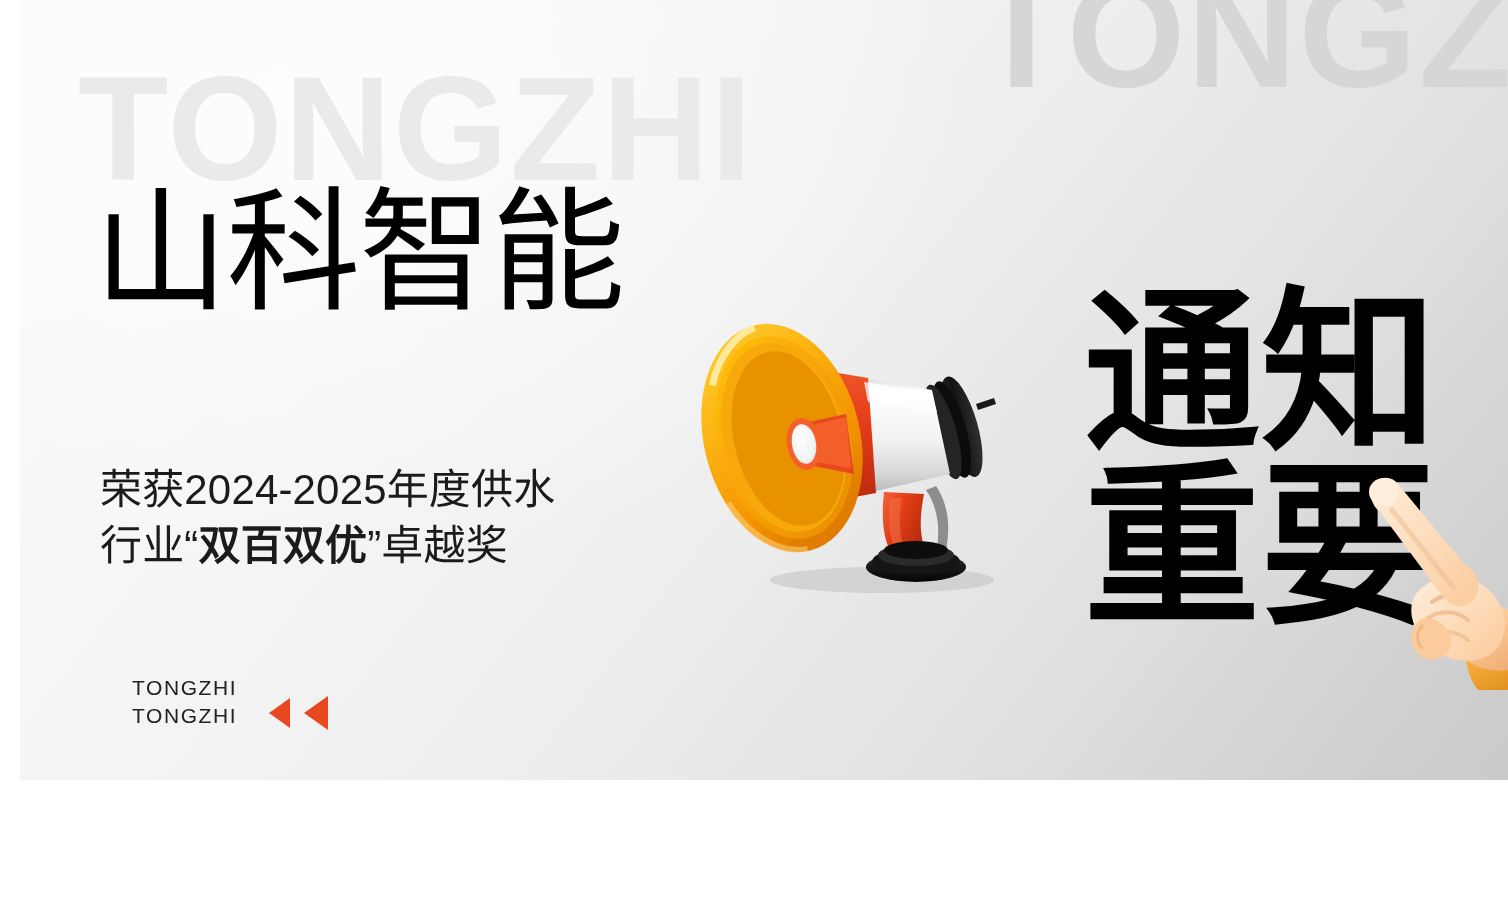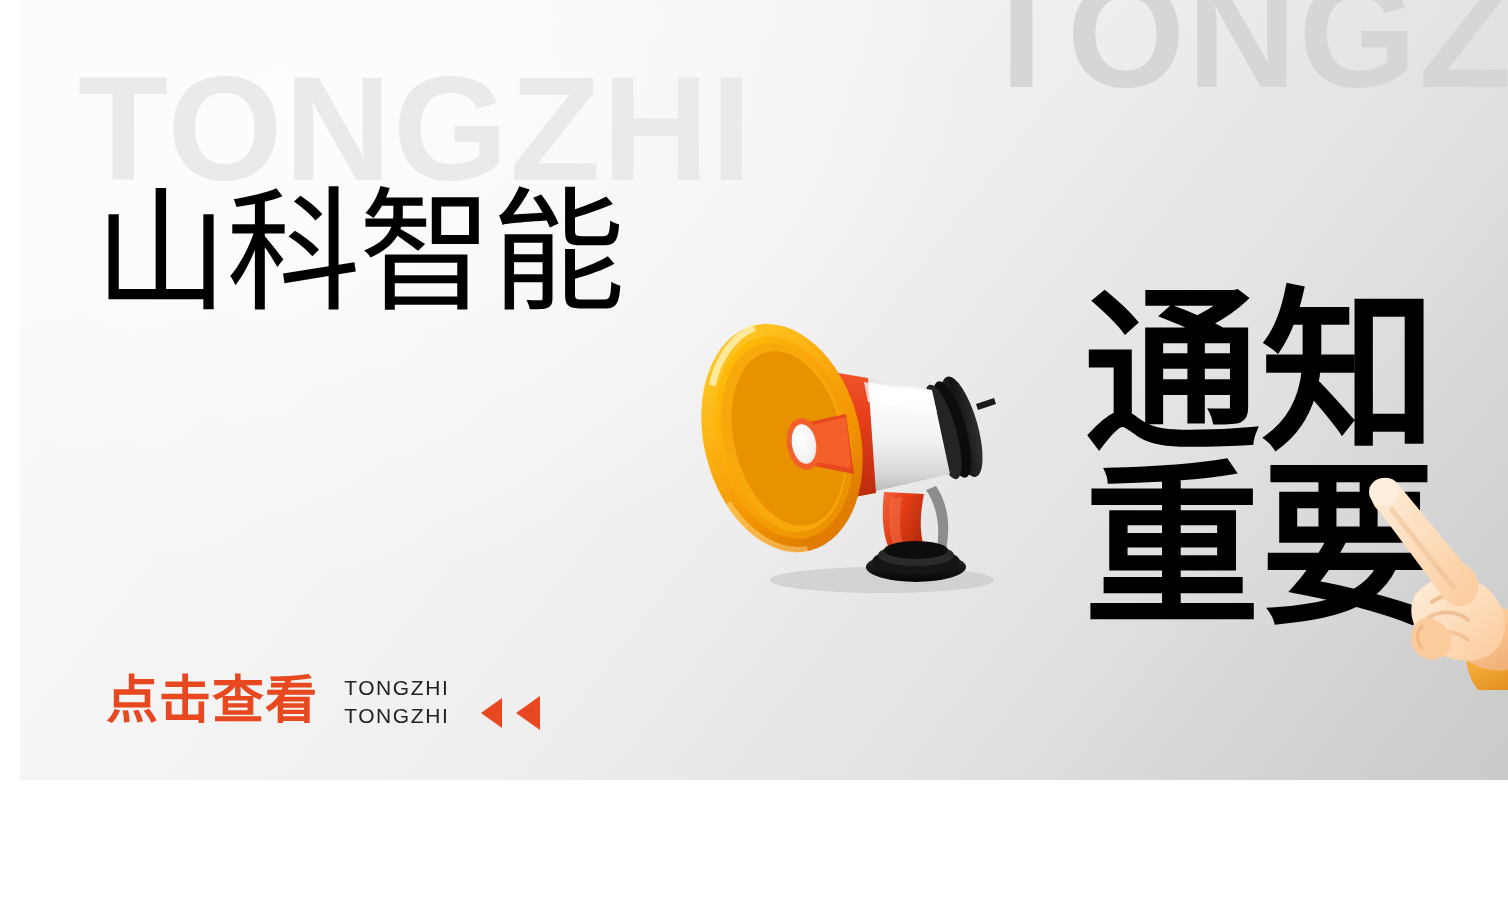--- a/index.html
+++ b/index.html
@@ -168,23 +168,26 @@
 
 <div class="banner">
 
   <div class="wm wm-left">TONGZHI</div>
   <div class="wm wm-right">TONGZHI</div>
 
   <div class="left-col">
 
     <div class="brand-title">山科智能</div>
 
+    <div class="subtitle">
+      <div>荣获2024-2025年度供水</div>
+      <div><span>行业</span><span>“</span><span class="em">双百双优</span><span>”</span><span>卓越奖</span></div>
+    </div>
 
     <div class="cta-row">
-      <div class="cta-main">点击查看</div>
       <div class="cta-pinyin">
         <div>TONGZHI</div>
         <div>TONGZHI</div>
       </div>
       <div class="cta-arrows">
         <span class="tri tri-a"></span>
         <span class="tri tri-b"></span>
       </div>
     </div>
   </div>

